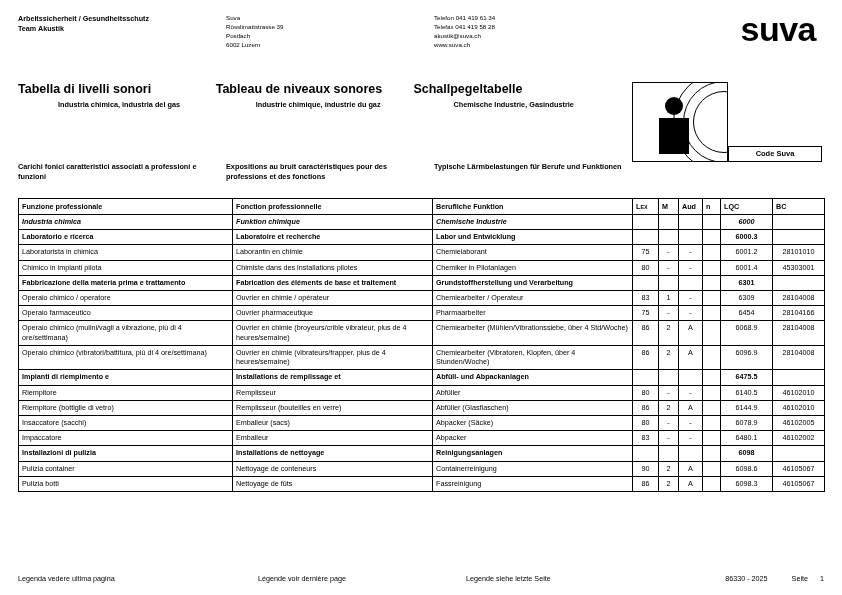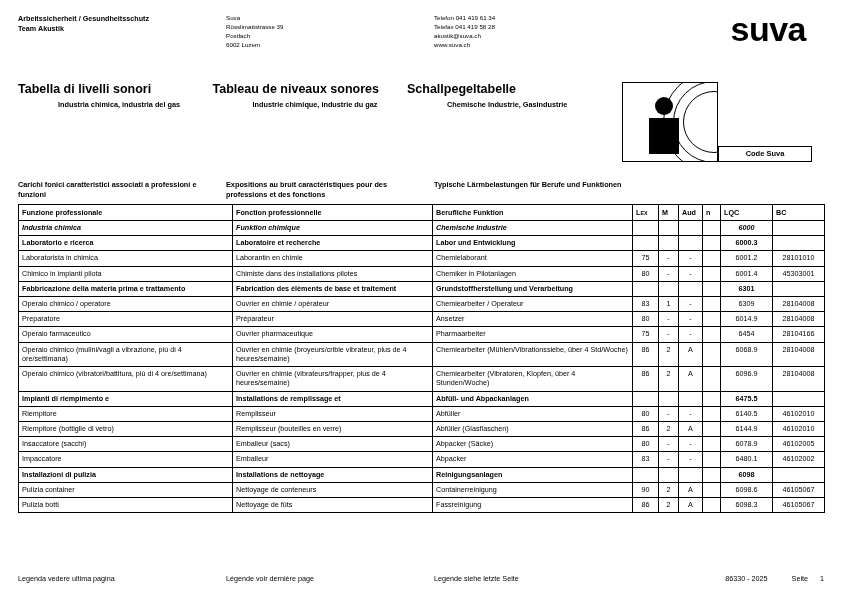--- a/index.html
+++ b/index.html
@@ -12,21 +12,21 @@
     background: #ffffff;
     font-family: "Liberation Sans", sans-serif;
     color: #000000;
     overflow: hidden;
   }
   .page {
     position: relative;
     width: 842px;
     height: 595px;
     box-sizing: border-box;
-    padding: 14px 30px 10px 18px;
+    padding: 14px 20px 10px 18px;
   }
 
   
   .header {
     display: flex;
     align-items: flex-start;
     height: 52px;
   }
   .hdr-col-1 { width: 208px; font-size: 7.2px; line-height: 1.45; }
   .hdr-col-2 { width: 208px; font-size: 6.2px; line-height: 1.45; }
@@ -110,30 +110,30 @@
     text-align: center;
     font-size: 7.5px;
     font-weight: bold;
     padding: 2px 0 3px 0;
     box-sizing: border-box;
   }
 
   
   .captions {
     display: flex;
-    margin-top: 18px;
+    margin-top: 0;
   }
   .c-col { width: 208px; font-size: 7.3px; font-weight: bold; line-height: 1.35; padding-right: 8px; box-sizing: border-box; }
   .c-col.wide { width: 230px; }
 
   
   table.sound {
     border-collapse: collapse;
     width: 806px;
-    margin-top: 4px;
+    margin-top: 16px;
     table-layout: fixed;
   }
   table.sound th, table.sound td {
     border: 1px solid #000;
     font-size: 7.2px;
     padding: 2px 3px 3px 3px;
     vertical-align: top;
     line-height: 1.28;
   }
   table.sound thead th {
@@ -166,21 +166,21 @@
 
   
   .footer {
     position: absolute;
     left: 18px;
     right: 18px;
     bottom: 12px;
     display: flex;
     font-size: 7.2px;
   }
-  .f1 { width: 208px; }
+  .f1 { width: 240px; }
   .f2 { width: 208px; }
   .f3 { flex: 1; }
   .f4 { text-align: right; }
   .f4 .pageno { margin-left: 22px; }
 </style>
 </head>
 <body>
 
 <div class="page">
 
@@ -326,31 +326,20 @@
           <td>Ouvrier en chimie / opérateur</td>
           <td>Chemiearbeiter / Operateur</td>
           <td class="c">83</td>
           <td class="c">1</td>
           <td class="c">-</td>
           <td class="c"></td>
           <td class="c">6309</td>
           <td class="c">28104008</td>
         </tr>
         <tr>
-          <td>Preparatore</td>
-          <td>Préparateur</td>
-          <td>Ansetzer</td>
-          <td class="c">80</td>
-          <td class="c">-</td>
-          <td class="c">-</td>
-          <td class="c"></td>
-          <td class="c">6014.9</td>
-          <td class="c">28104008</td>
-        </tr>
-        <tr>
           <td>Operaio farmaceutico</td>
           <td>Ouvrier pharmaceutique</td>
           <td>Pharmaarbeiter</td>
           <td class="c">75</td>
           <td class="c">-</td>
           <td class="c">-</td>
           <td class="c"></td>
           <td class="c">6454</td>
           <td class="c">28104166</td>
         </tr>

